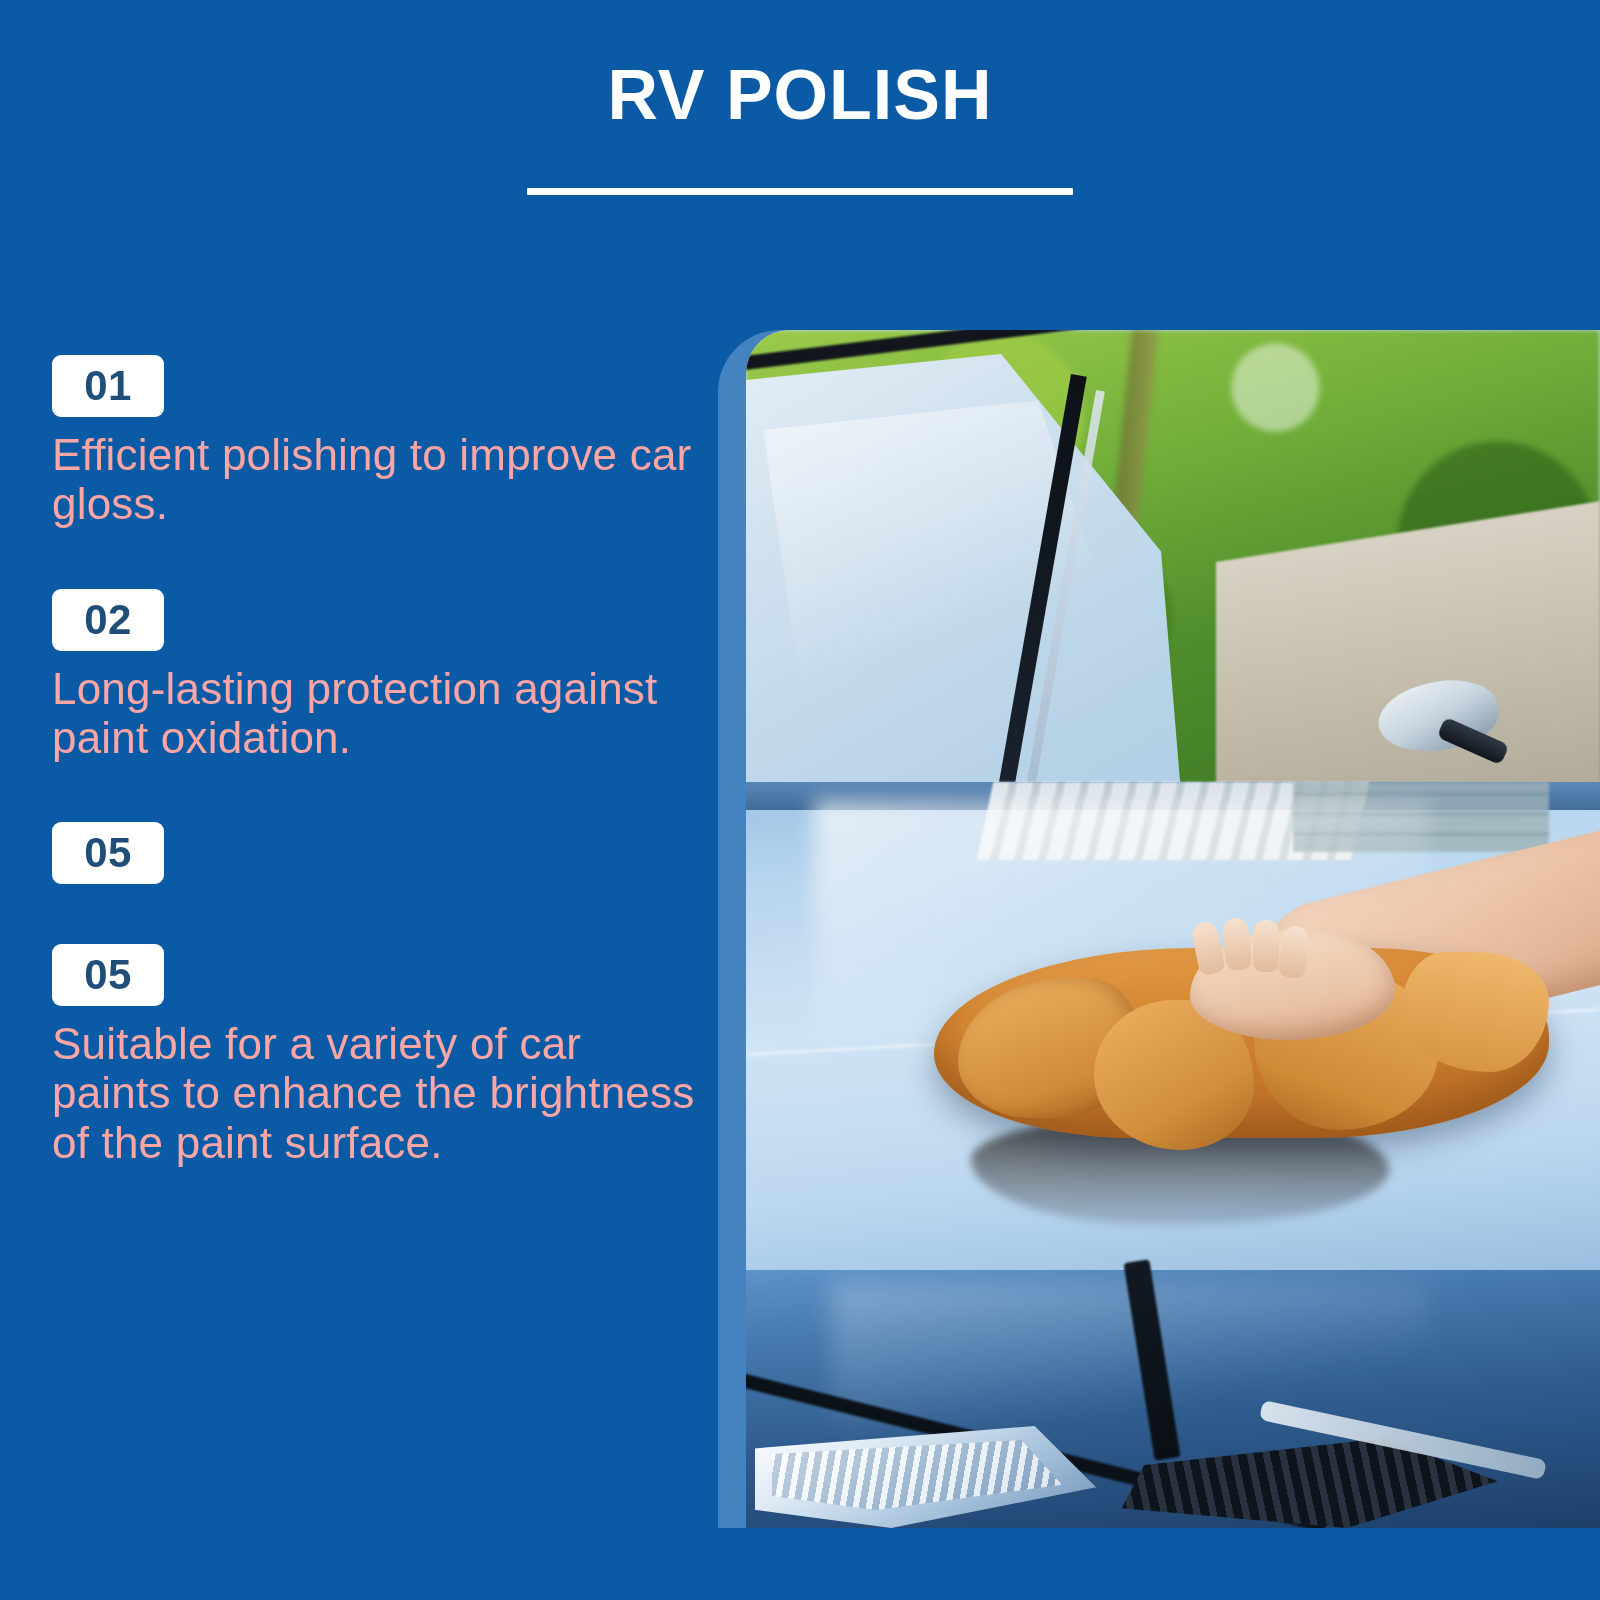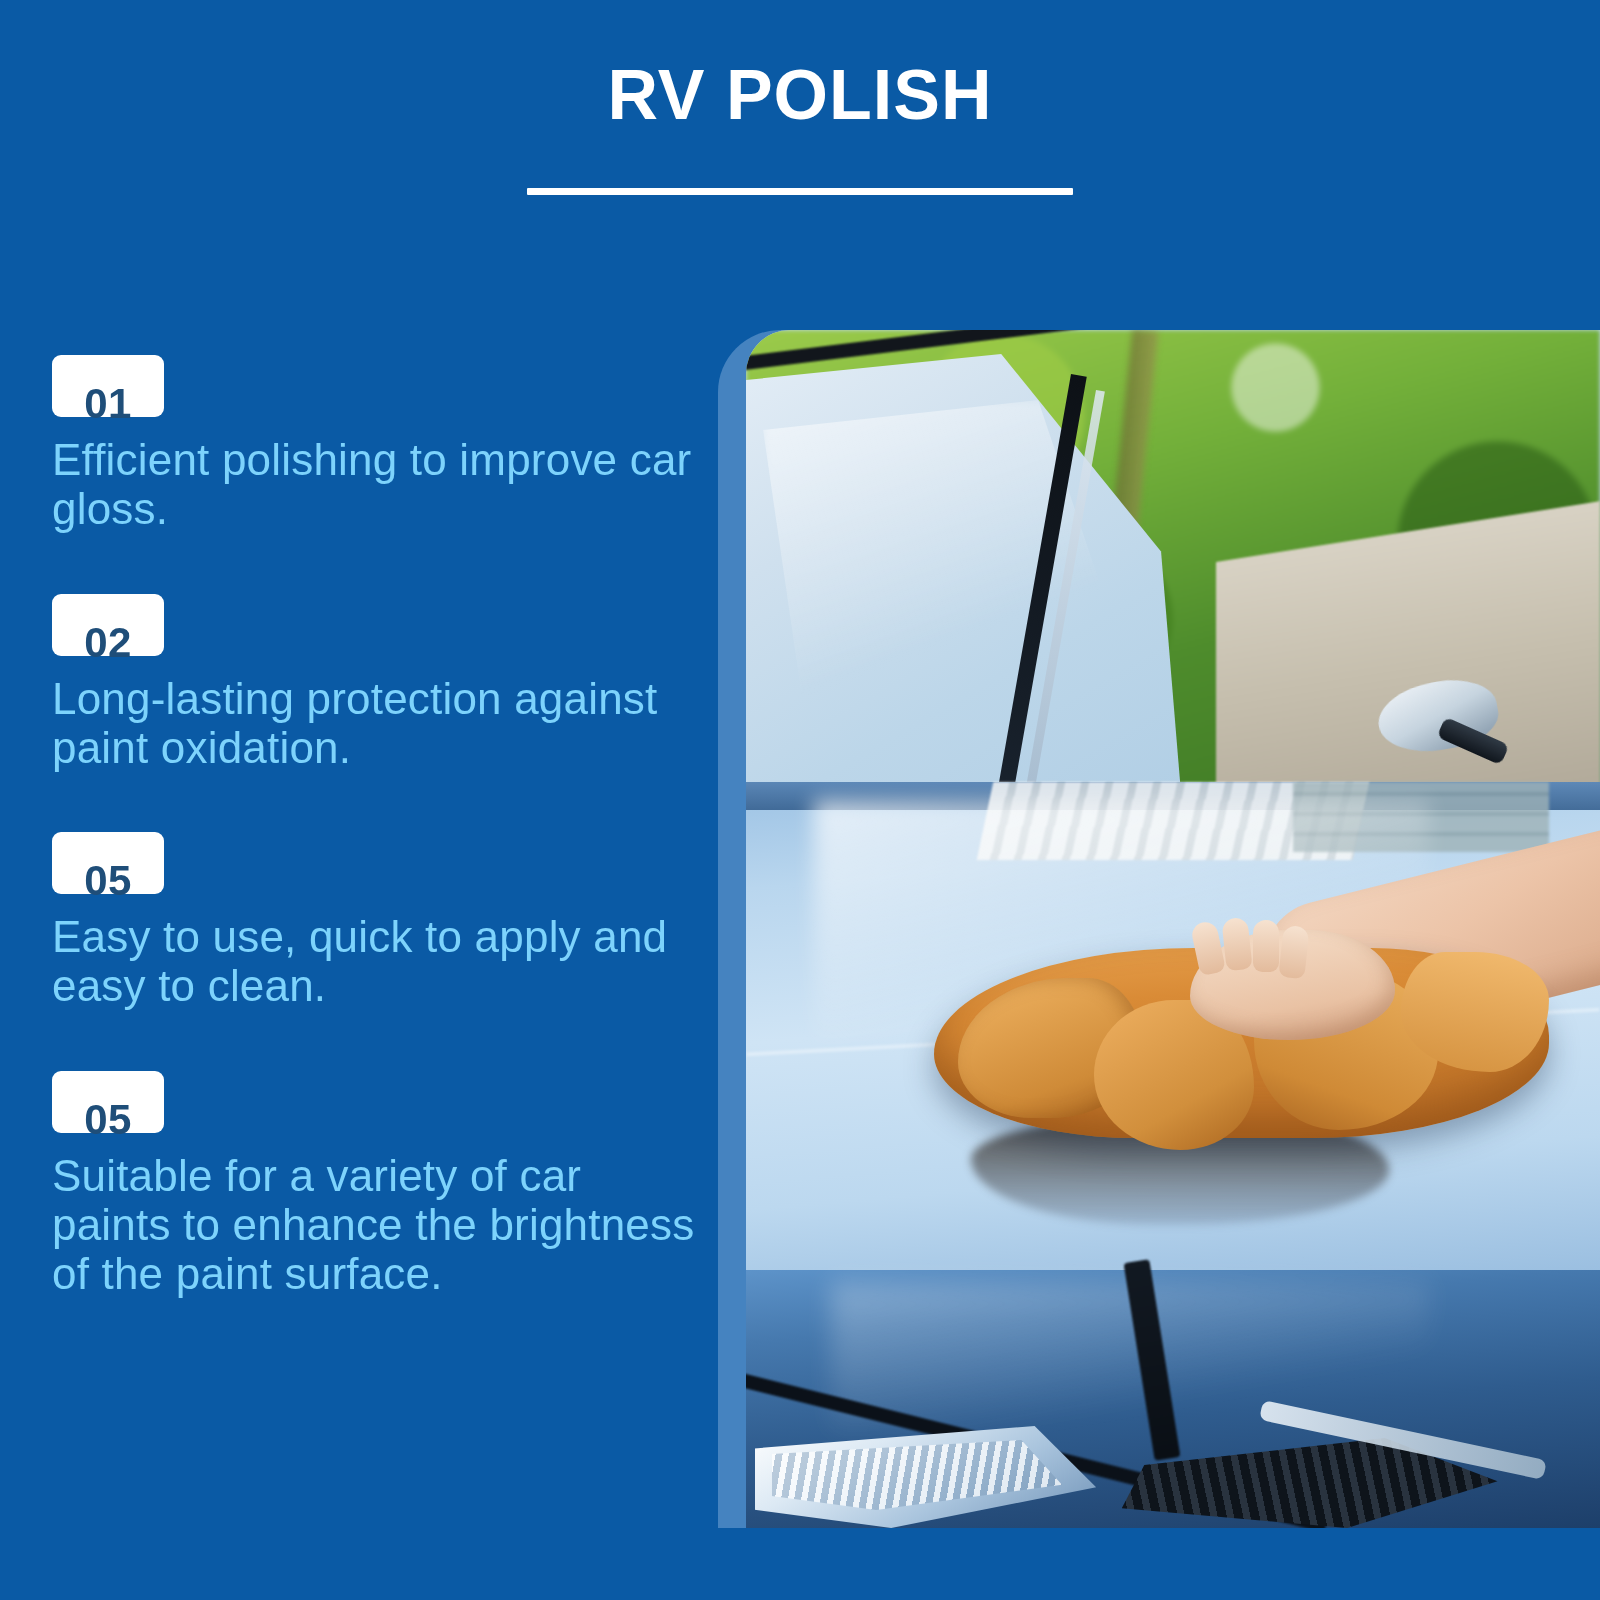--- a/index.html
+++ b/index.html
@@ -55,26 +55,26 @@
     display:inline-block;
     min-width:112px;
     height:62px;
     background:#FFFFFF;
     border-radius:9px;
     color:#1F4E79;
     font-size:42px;
     font-weight:700;
     line-height:62px;
     text-align:center;
-    padding:18px 10px;
+    padding:0 10px;
     letter-spacing:0.5px;
   }
   .feature-text {
     margin-top:13px;
-    color:#7dd3fc;
+    color:#fca5a5;
     font-size:44px;
     font-weight:300;
     line-height:1.12;
     letter-spacing:0.2px;
     max-width:650px;
   }
 
   
   .photo-frame {
     position:absolute;
@@ -343,21 +343,20 @@
       <div class="feature-text">Efficient polishing to improve car gloss.</div>
     </div>
 
     <div class="feature">
       <div class="badge">02</div>
       <div class="feature-text">Long-lasting protection against paint oxidation.</div>
     </div>
 
     <div class="feature">
       <div class="badge">05</div>
-      <div class="feature-text">Easy to use, quick to apply and easy to clean.</div>
     </div>
 
     <div class="feature">
       <div class="badge">05</div>
       <div class="feature-text">Suitable for a variety of car paints to enhance the brightness of the paint surface.</div>
     </div>
 
   </div>
 
   <div class="photo-frame">

